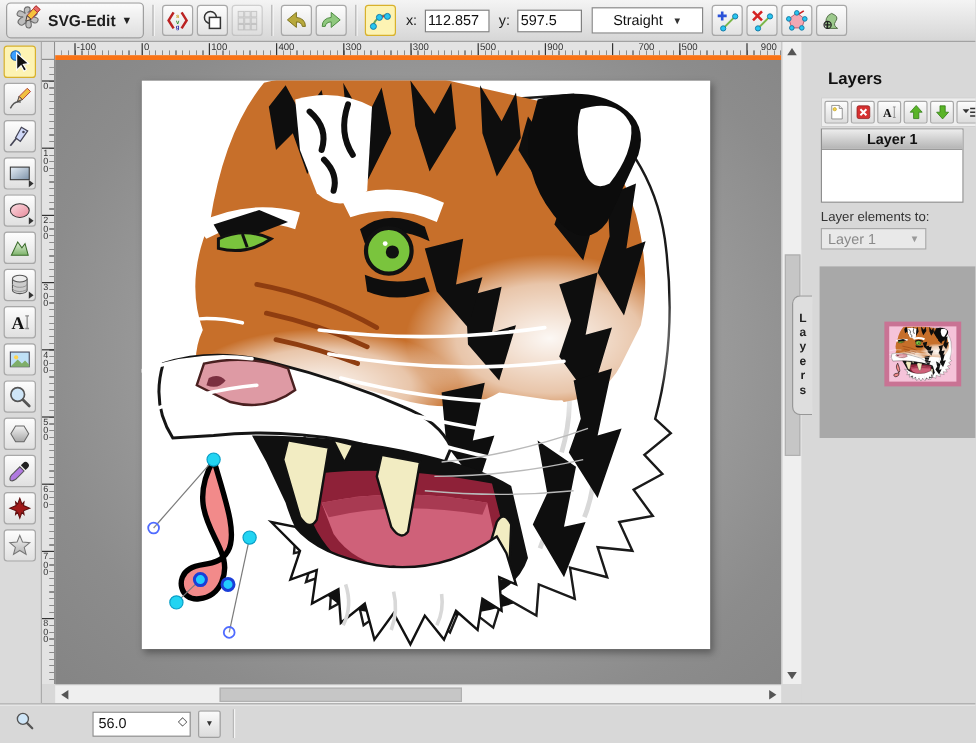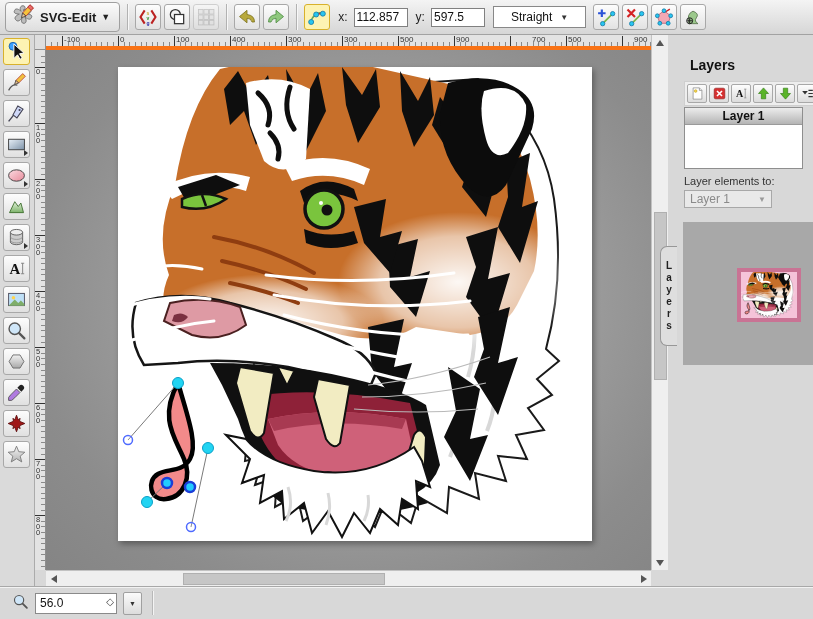--- a/index.html
+++ b/index.html
@@ -91,21 +91,21 @@
   #thumb{position:absolute;left:54px;top:46px;width:64px;height:54px;background:#c97394;padding:4px;box-sizing:border-box;}
   #thumb .inner{width:56px;height:46px;background:#f5c3d9;overflow:hidden;}
   #sideTab{position:absolute;left:660px;top:246px;width:17px;height:100px;background:#dedede;
            border:1px solid #979797;border-right:none;border-radius:7px 0 0 7px;box-sizing:border-box;
            display:flex;flex-direction:column;align-items:center;justify-content:center;
            font-size:10px;font-weight:bold;color:#222;line-height:12px;z-index:6;cursor:pointer;}
   
   #bottombar{position:absolute;left:0;top:586px;width:813px;height:33px;box-sizing:border-box;
              background:#d8d8d8;border-top:1px solid #a8a8a8;box-shadow:inset 0 1px 0 #f2f2f2;
              display:flex;align-items:center;padding-left:12px;gap:6px;}
-  #zoomwrap{position:relative;}
+  #zoomwrap{position:relative;margin-left:42px;}
   #zoominput{width:62px;height:19px;border:1px solid #8a8a8a;font-size:12px;padding:0 14px 0 4px;
              font-family:"Liberation Sans",sans-serif;background:#fff;color:#111;}
   #zoomspin{position:absolute;right:3px;top:3px;font-size:10px;color:#444;}
   #zoomdrop{width:17px;height:21px;border:1px solid #a0a0a0;border-radius:2px;
             background:linear-gradient(#fbfbfb,#dcdcdc);display:flex;align-items:center;justify-content:center;
             font-size:7px;color:#333;cursor:pointer;}
   .bbar-sep{width:1px;height:24px;background:#b8b8b8;box-shadow:1px 0 0 #f4f4f4;margin-left:4px;}
 </style>
 </head>
 <body>

